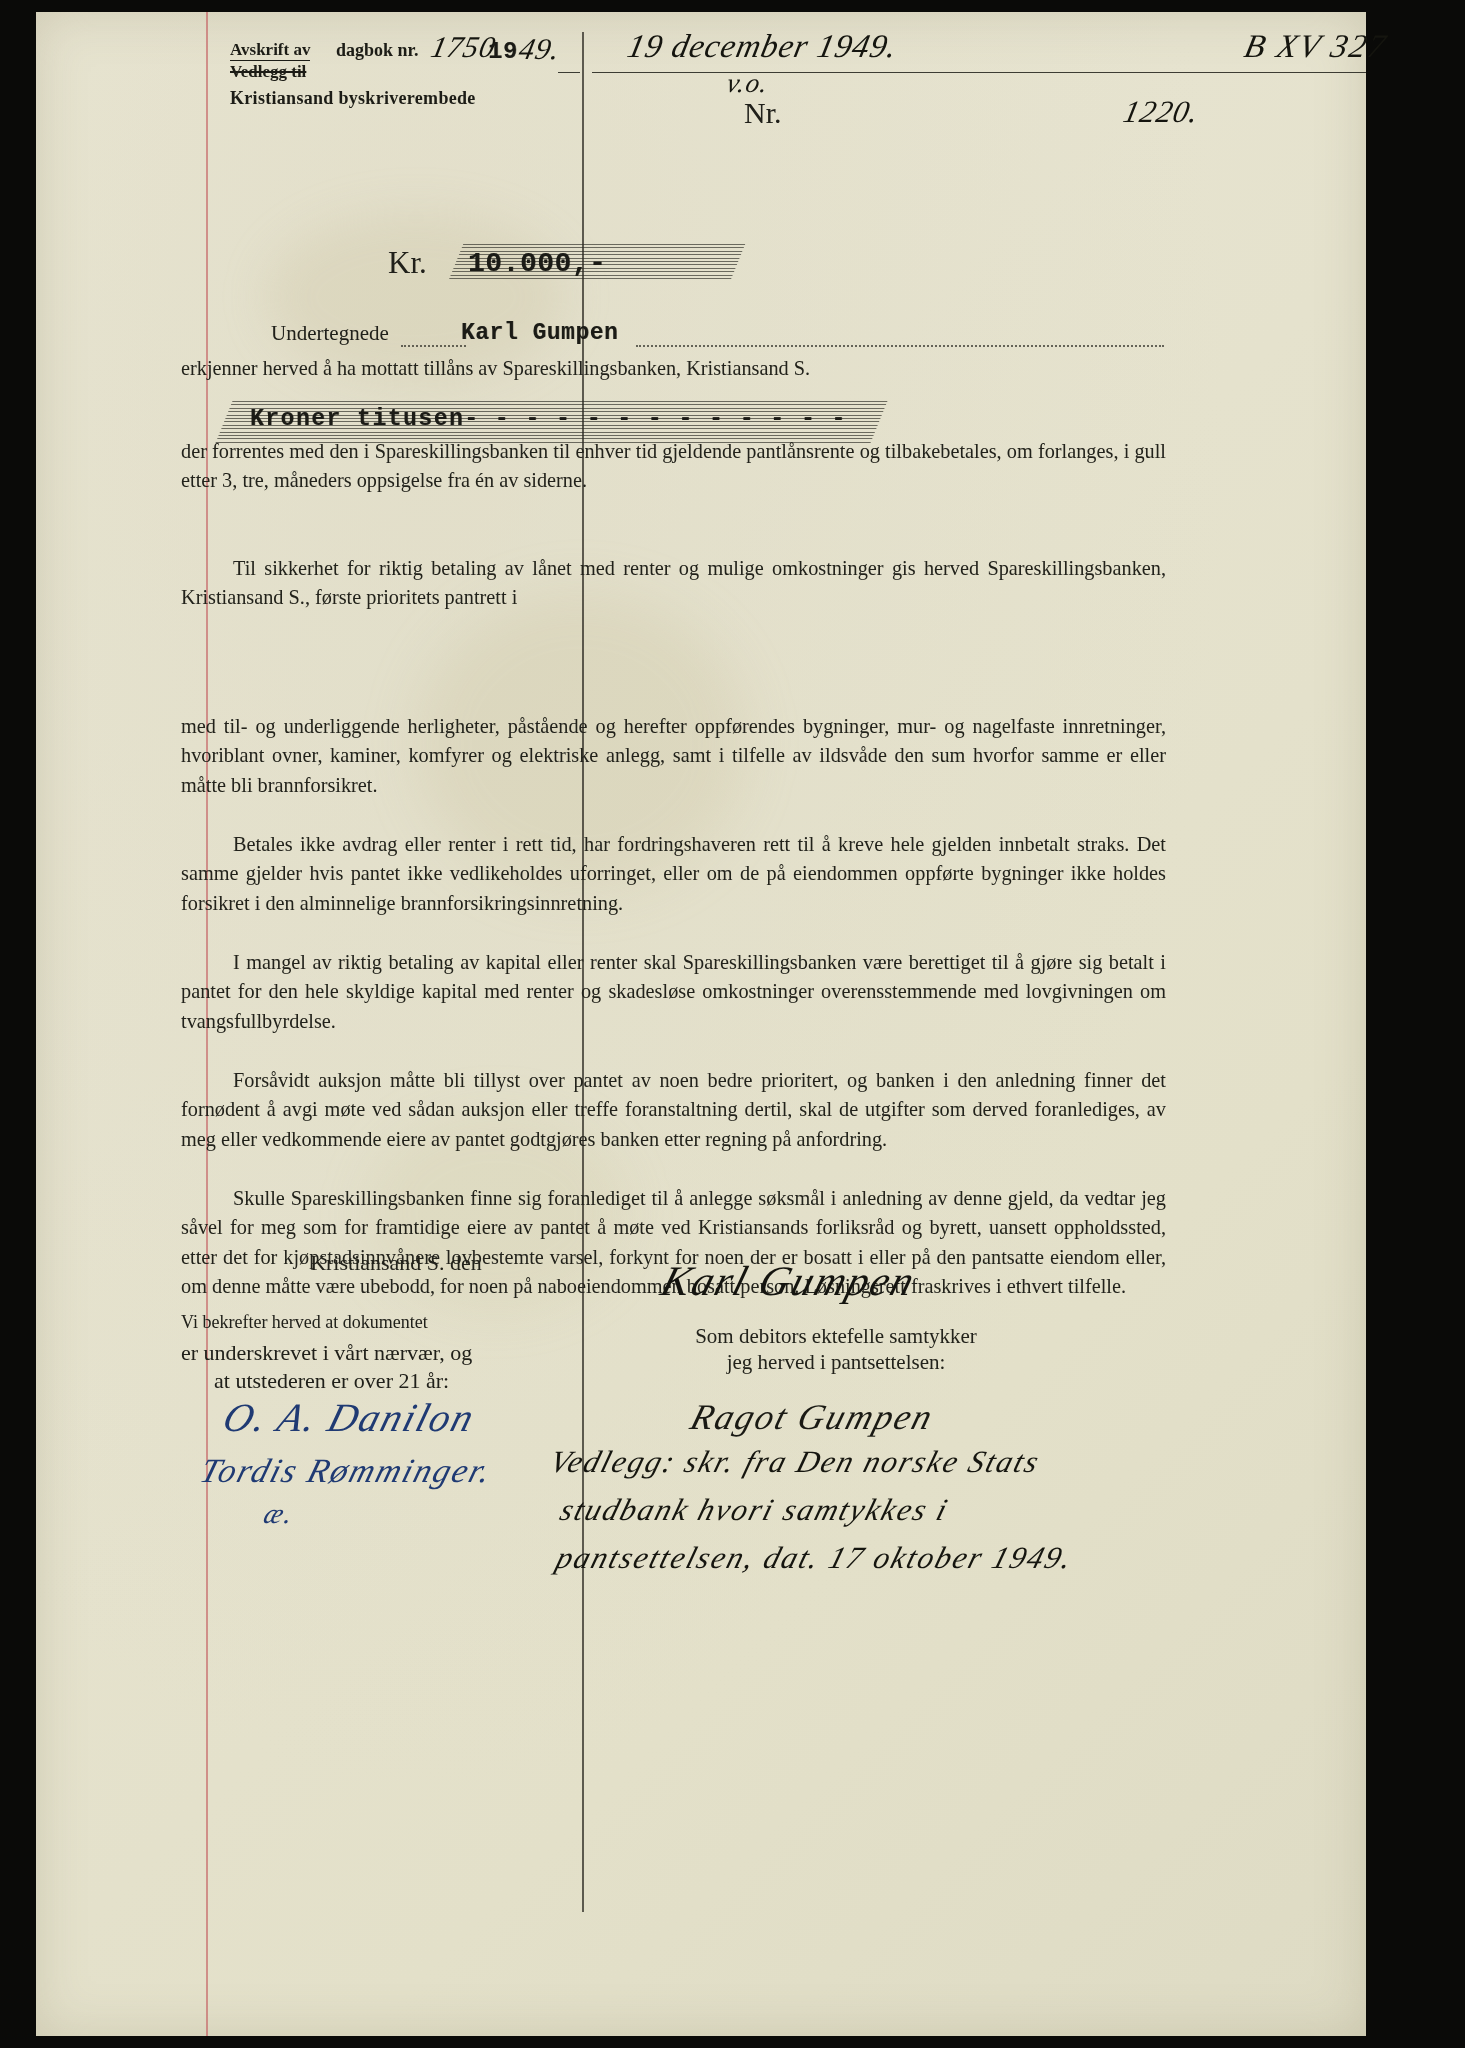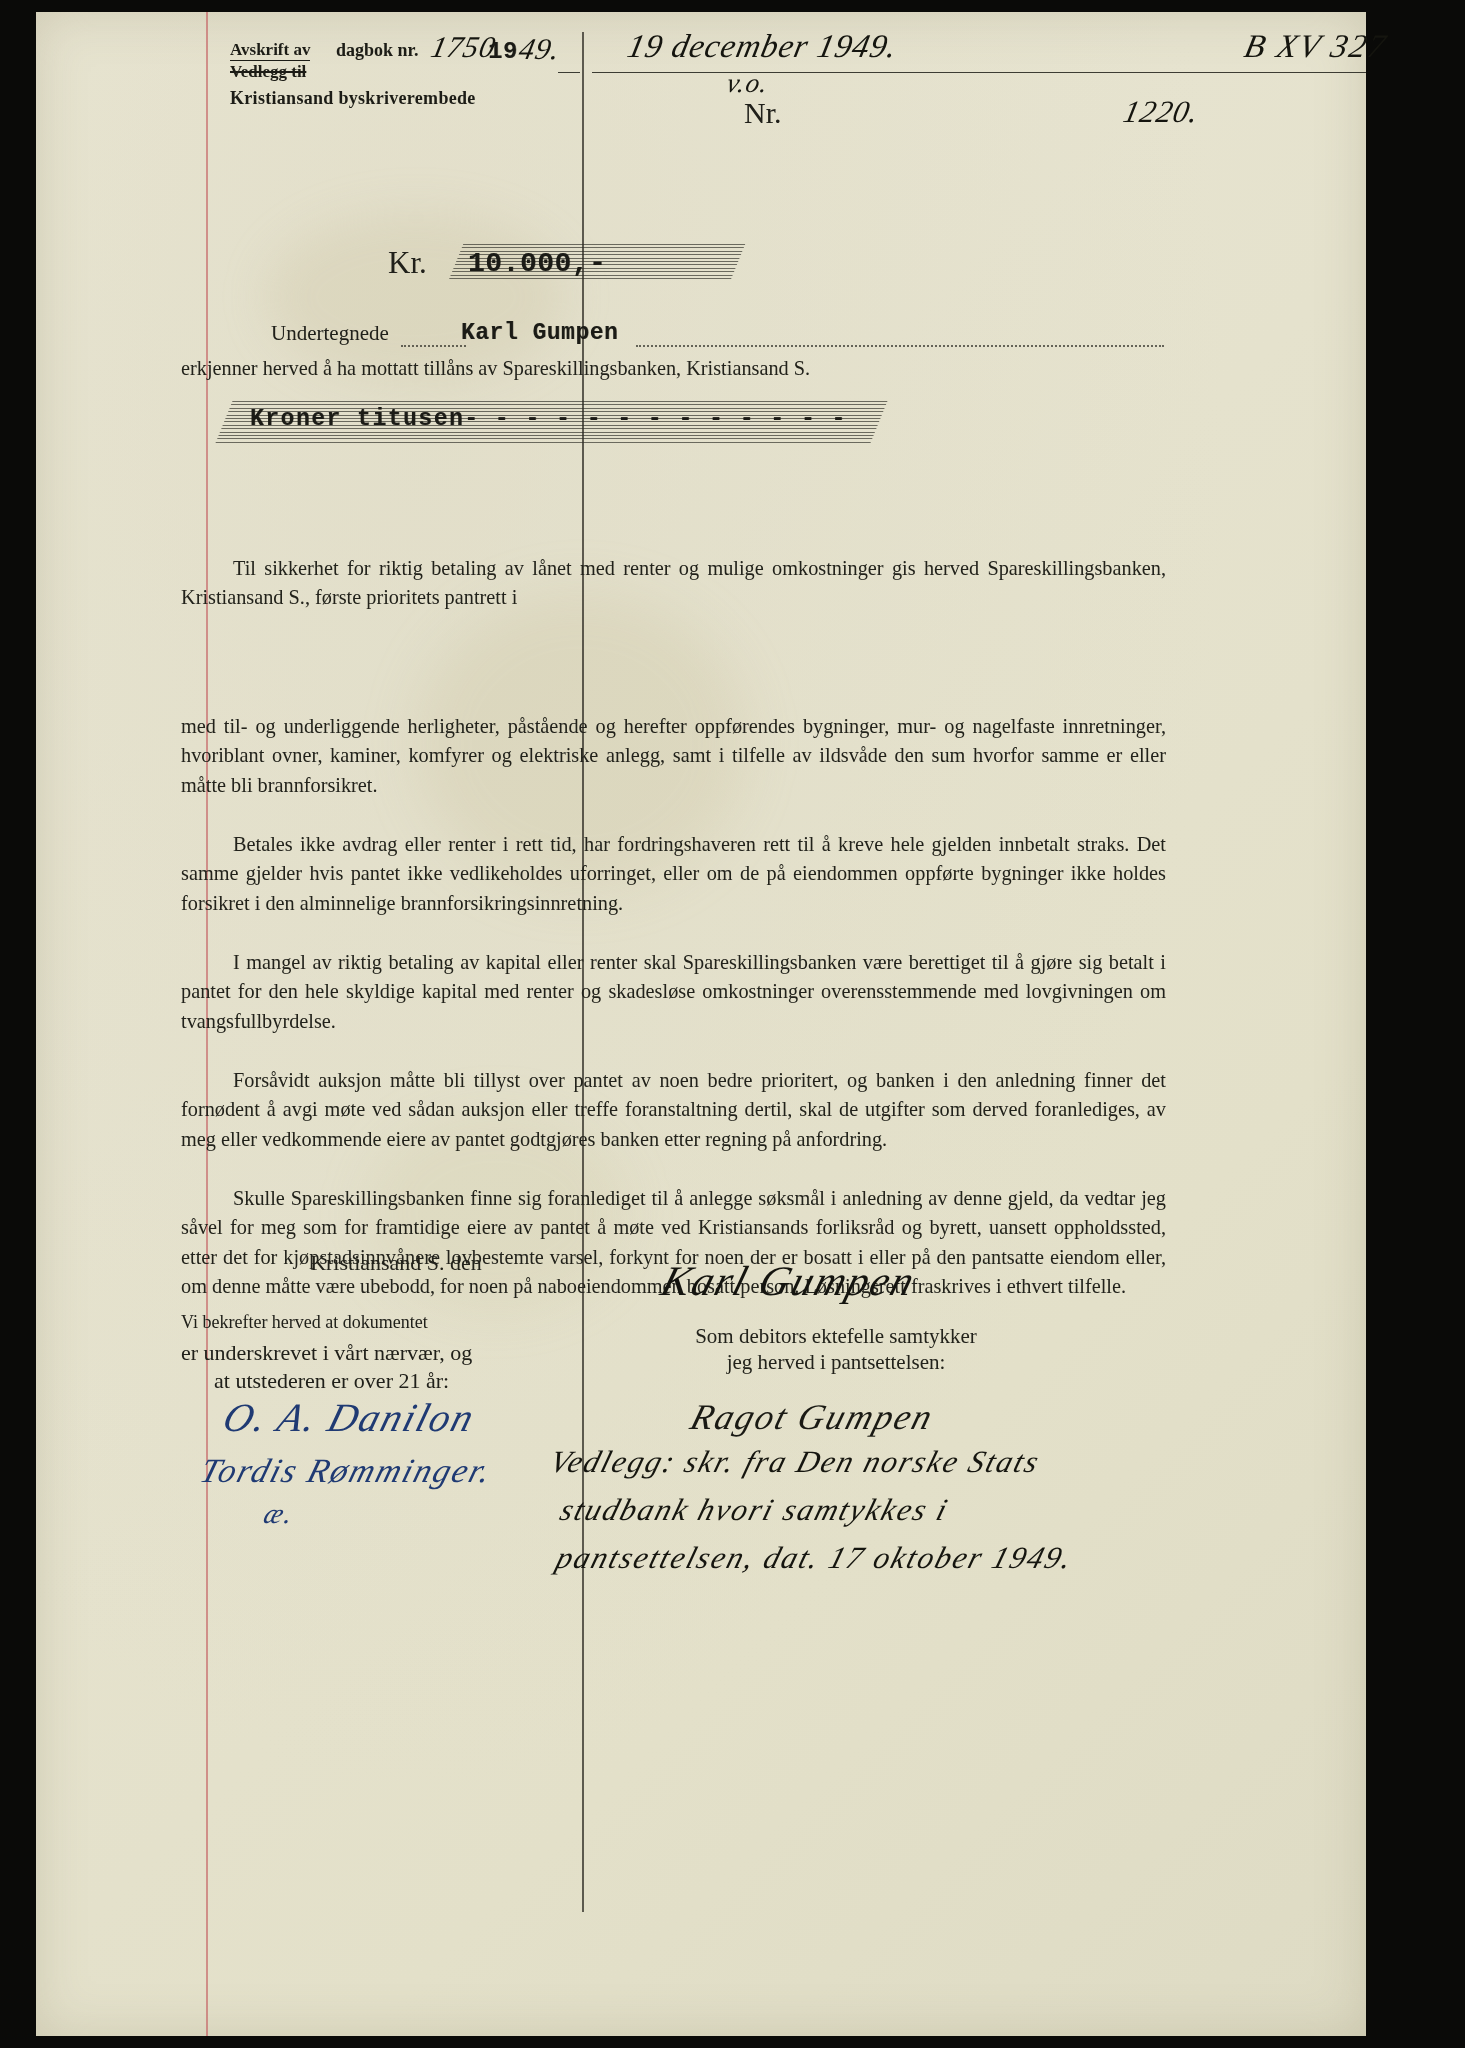--- a/index.html
+++ b/index.html
@@ -223,20 +223,21 @@
     <div class="t typed" style="left:425px; top:308px; font-size:23px;">Karl Gumpen</div>
 
     <div class="dotted" style="left:600px; top:333px; width:528px;"></div>
 
     <div class="body-p" style="left:145px; top:342px; width:985px;">erkjenner herved å ha mottatt tillåns av Spareskillingsbanken, Kristiansand S.</div>
 
     <div class="hatch" style="left:188px; top:389px; width:655px; height:42px;"></div>
 
     <div class="t typed" style="left:214px; top:394px; font-size:23px; letter-spacing:1.5px;">Kroner titusen- - - - - - - - - - - - -</div>
 
+    <div class="body-p" style="left:145px; top:425px; width:985px;">der forrentes med den i Spareskillingsbanken til enhver tid gjeldende pantlånsrente og tilbakebetales, om forlanges, i gull etter 3, tre, måneders oppsigelse fra én av siderne.</div>
 
 
     <div class="body-p indent" style="left:145px; top:542px; width:985px;">Til sikkerhet for riktig betaling av lånet med renter og mulige omkostninger gis herved Spareskillingsbanken, Kristiansand S., første prioritets pantrett i</div>
 
 
     <div class="body-p" style="left:145px; top:700px; width:985px;">med til- og underliggende herligheter, påstående og herefter oppførendes bygninger, mur- og nagelfaste innretninger, hvoriblant ovner, kaminer, komfyrer og elektriske anlegg, samt i tilfelle av ildsvåde den sum hvorfor samme er eller måtte bli brannforsikret.</div>
 
     <div class="body-p indent" style="left:145px; top:818px; width:985px;">Betales ikke avdrag eller renter i rett tid, har fordringshaveren rett til å kreve hele gjelden innbetalt straks. Det samme gjelder hvis pantet ikke vedlikeholdes uforringet, eller om de på eiendommen oppførte bygninger ikke holdes forsikret i den alminnelige brannforsikringsinnretning.</div>
 
     <div class="body-p indent" style="left:145px; top:936px; width:985px;">I mangel av riktig betaling av kapital eller renter skal Spareskillingsbanken være berettiget til å gjøre sig betalt i pantet for den hele skyldige kapital med renter og skadesløse omkostninger overensstemmende med lovgivningen om tvangsfullbyrdelse.</div>

